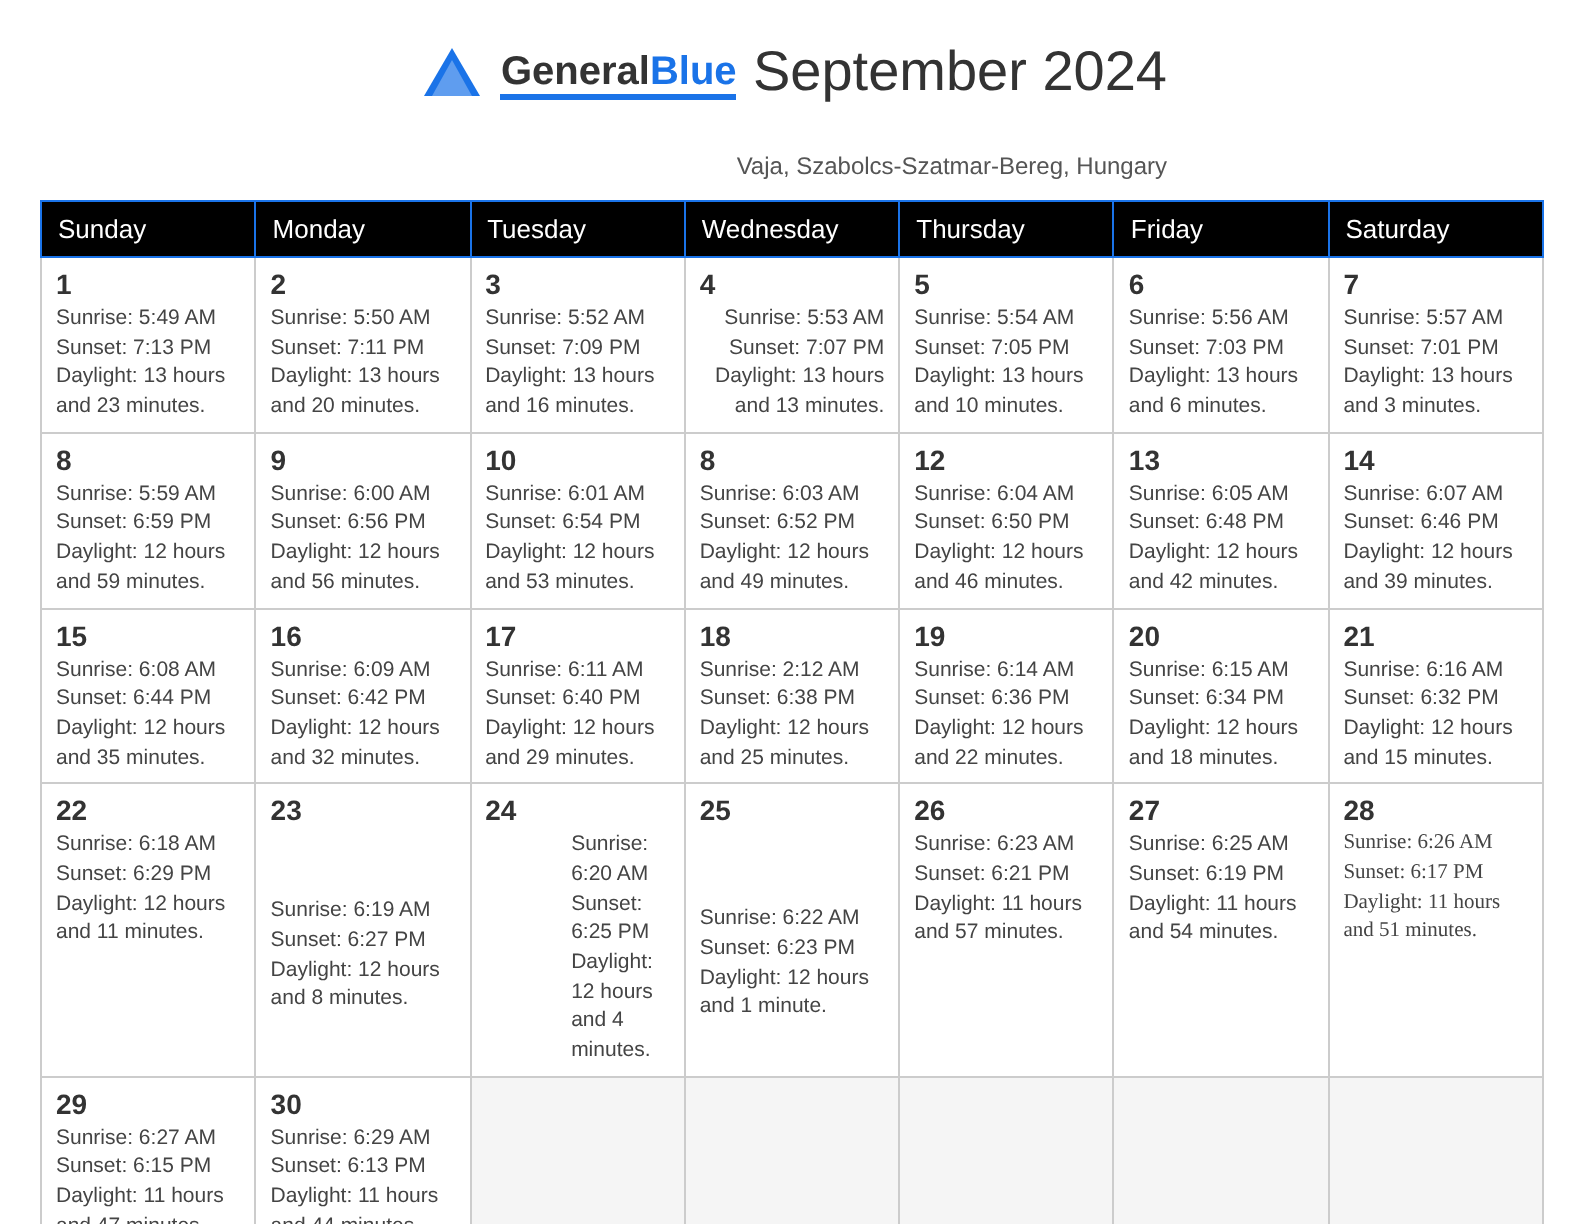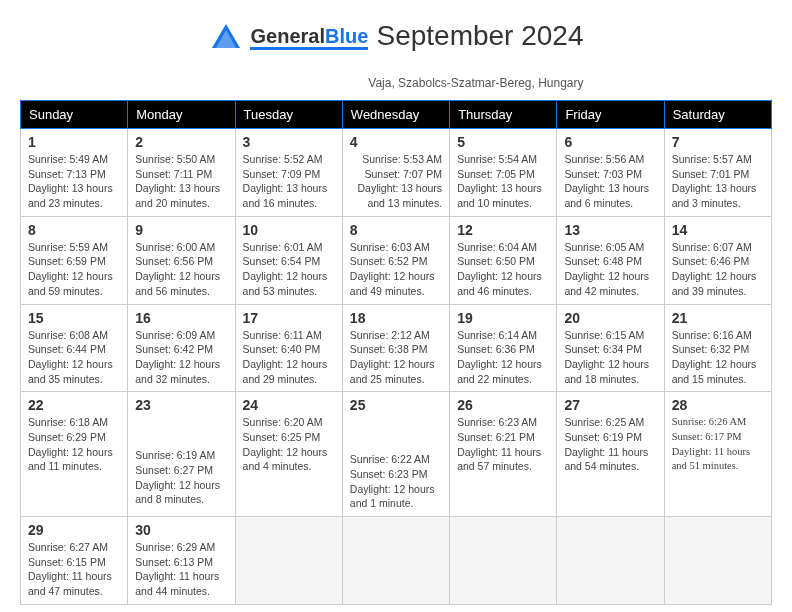--- a/index.html
+++ b/index.html
@@ -295,21 +295,21 @@
         </td>
         <td>
           <div class="day-number">23</div>
           <div class="day-info" style="white-space: pre-line; margin-top: 35px;">Sunrise: 6:19 AM
 Sunset: 6:27 PM
 Daylight: 12 hours
 and 8 minutes.</div>
         </td>
         <td>
           <div class="day-number">24</div>
-          <div class="day-info" style="white-space: pre-line;">Sunrise: 6:20 AM
+          <div class="day-info" style="white-space: pre-line; margin-left: 43px;">Sunrise: 6:20 AM
 Sunset: 6:25 PM
 Daylight: 12 hours
 and 4 minutes.</div>
         </td>
         <td>
           <div class="day-number">25</div>
           <div class="day-info" style="white-space: pre-line; margin-top: 39px;">Sunrise: 6:22 AM
 Sunset: 6:23 PM
 Daylight: 12 hours
 and 1 minute.</div>

